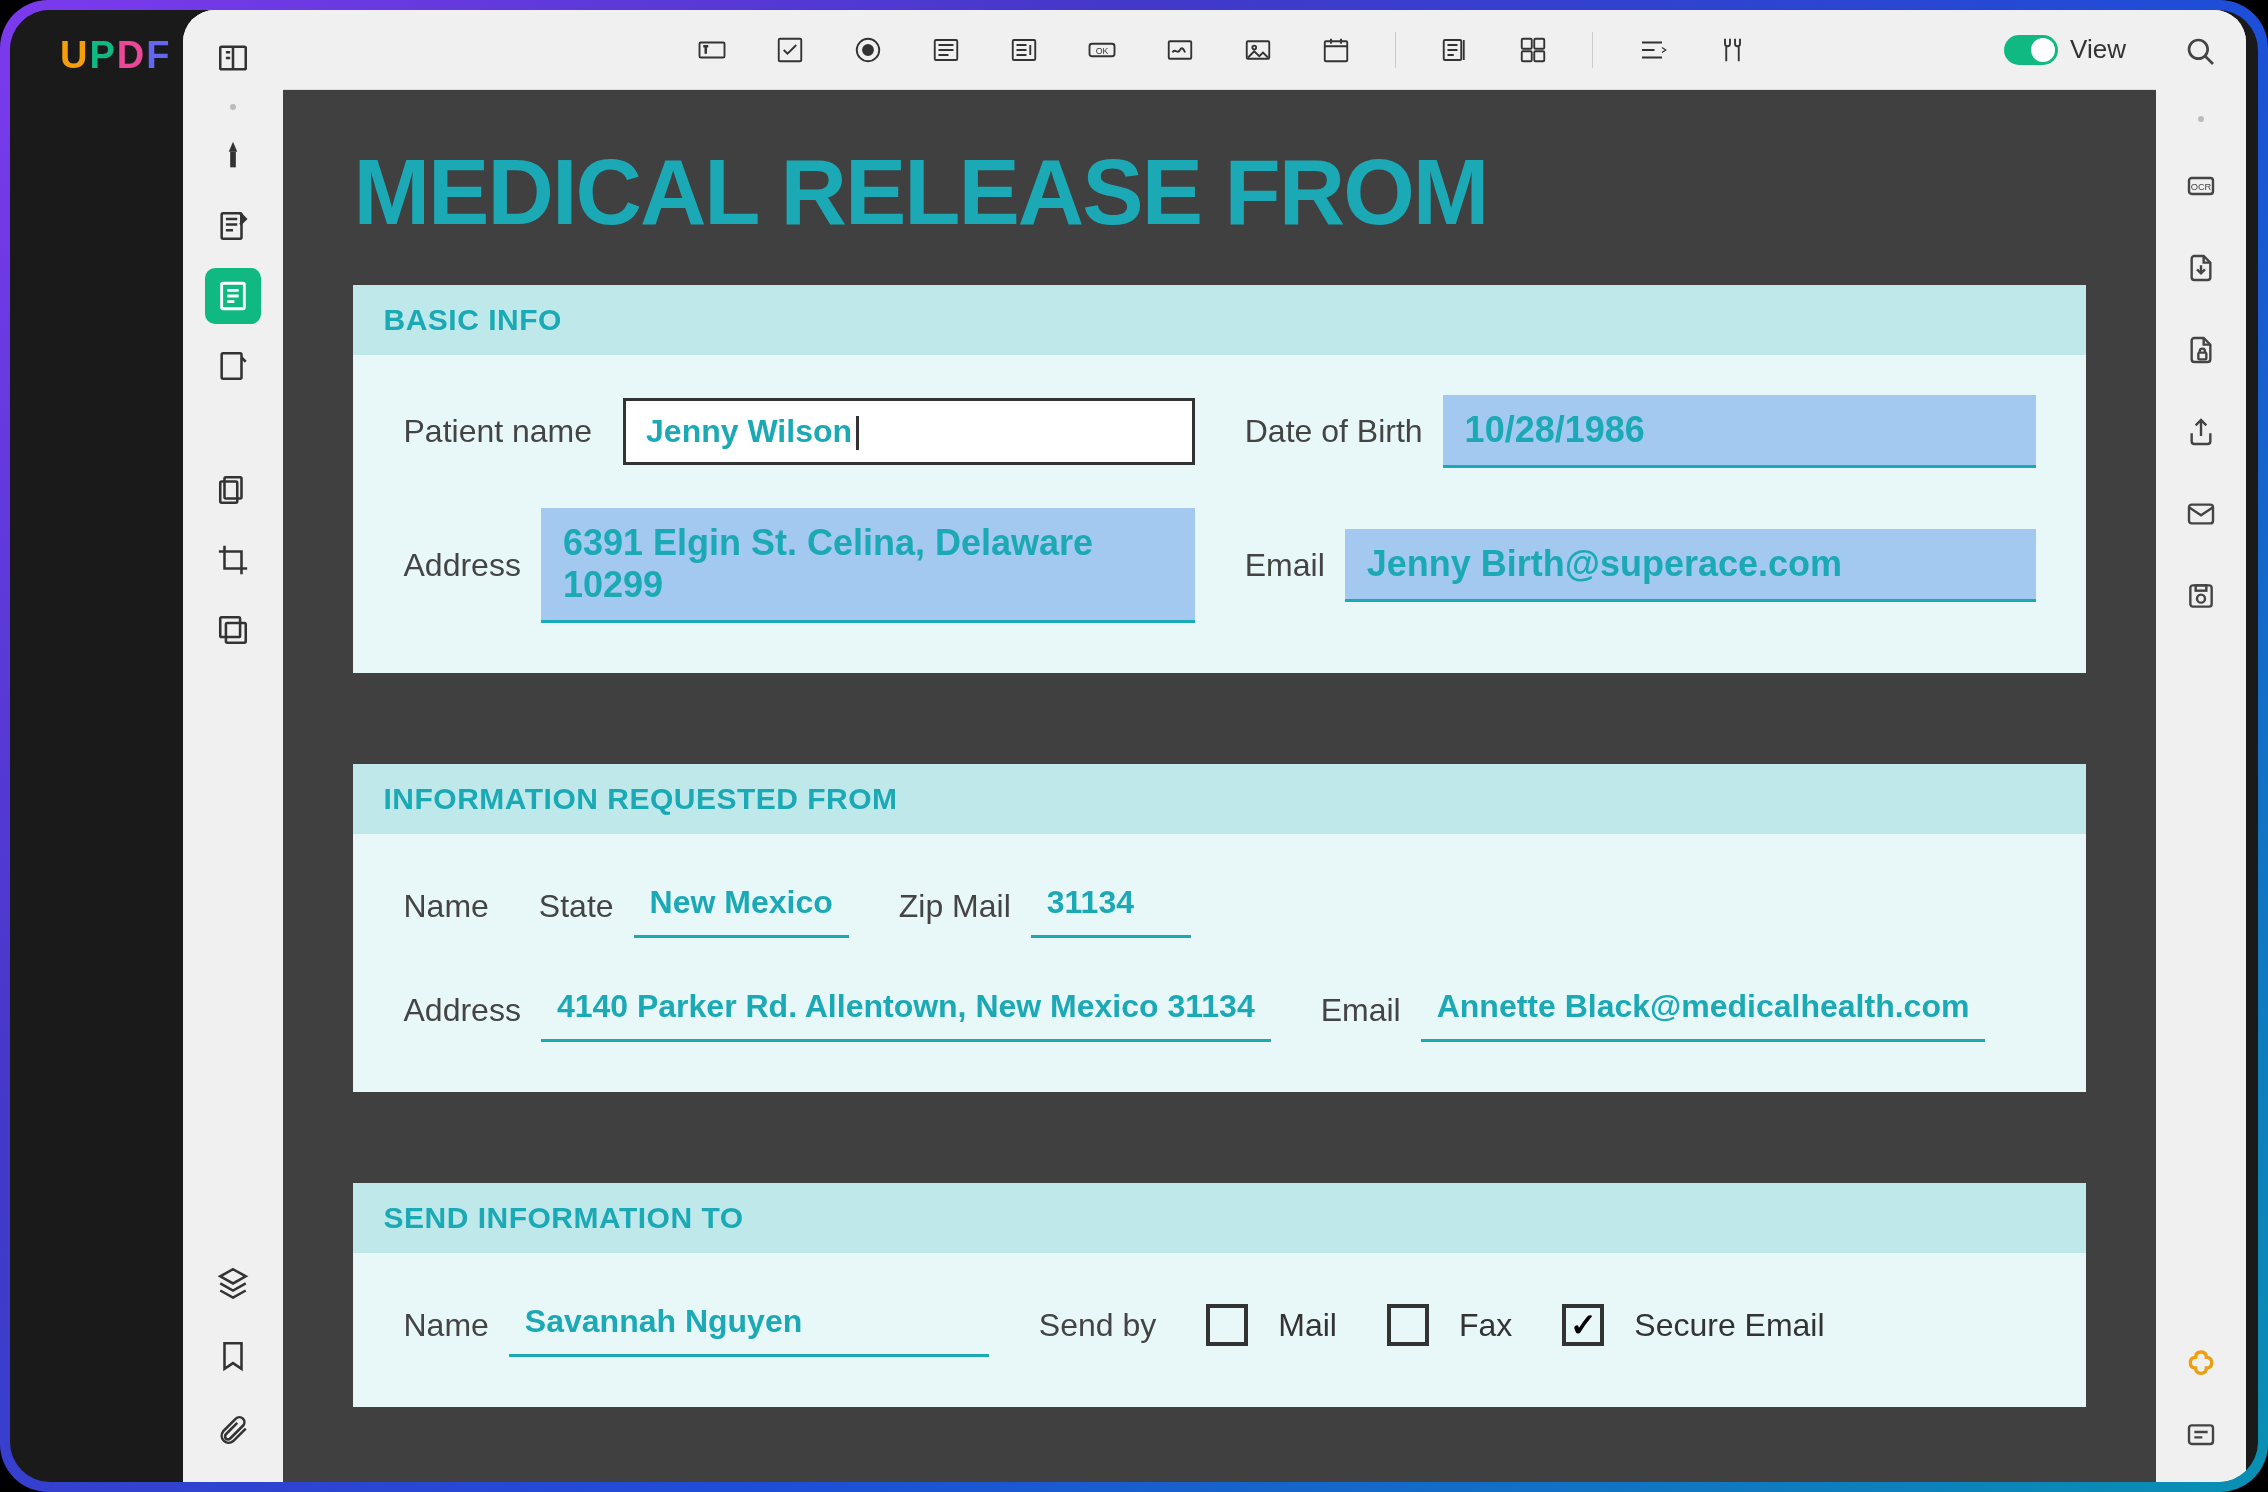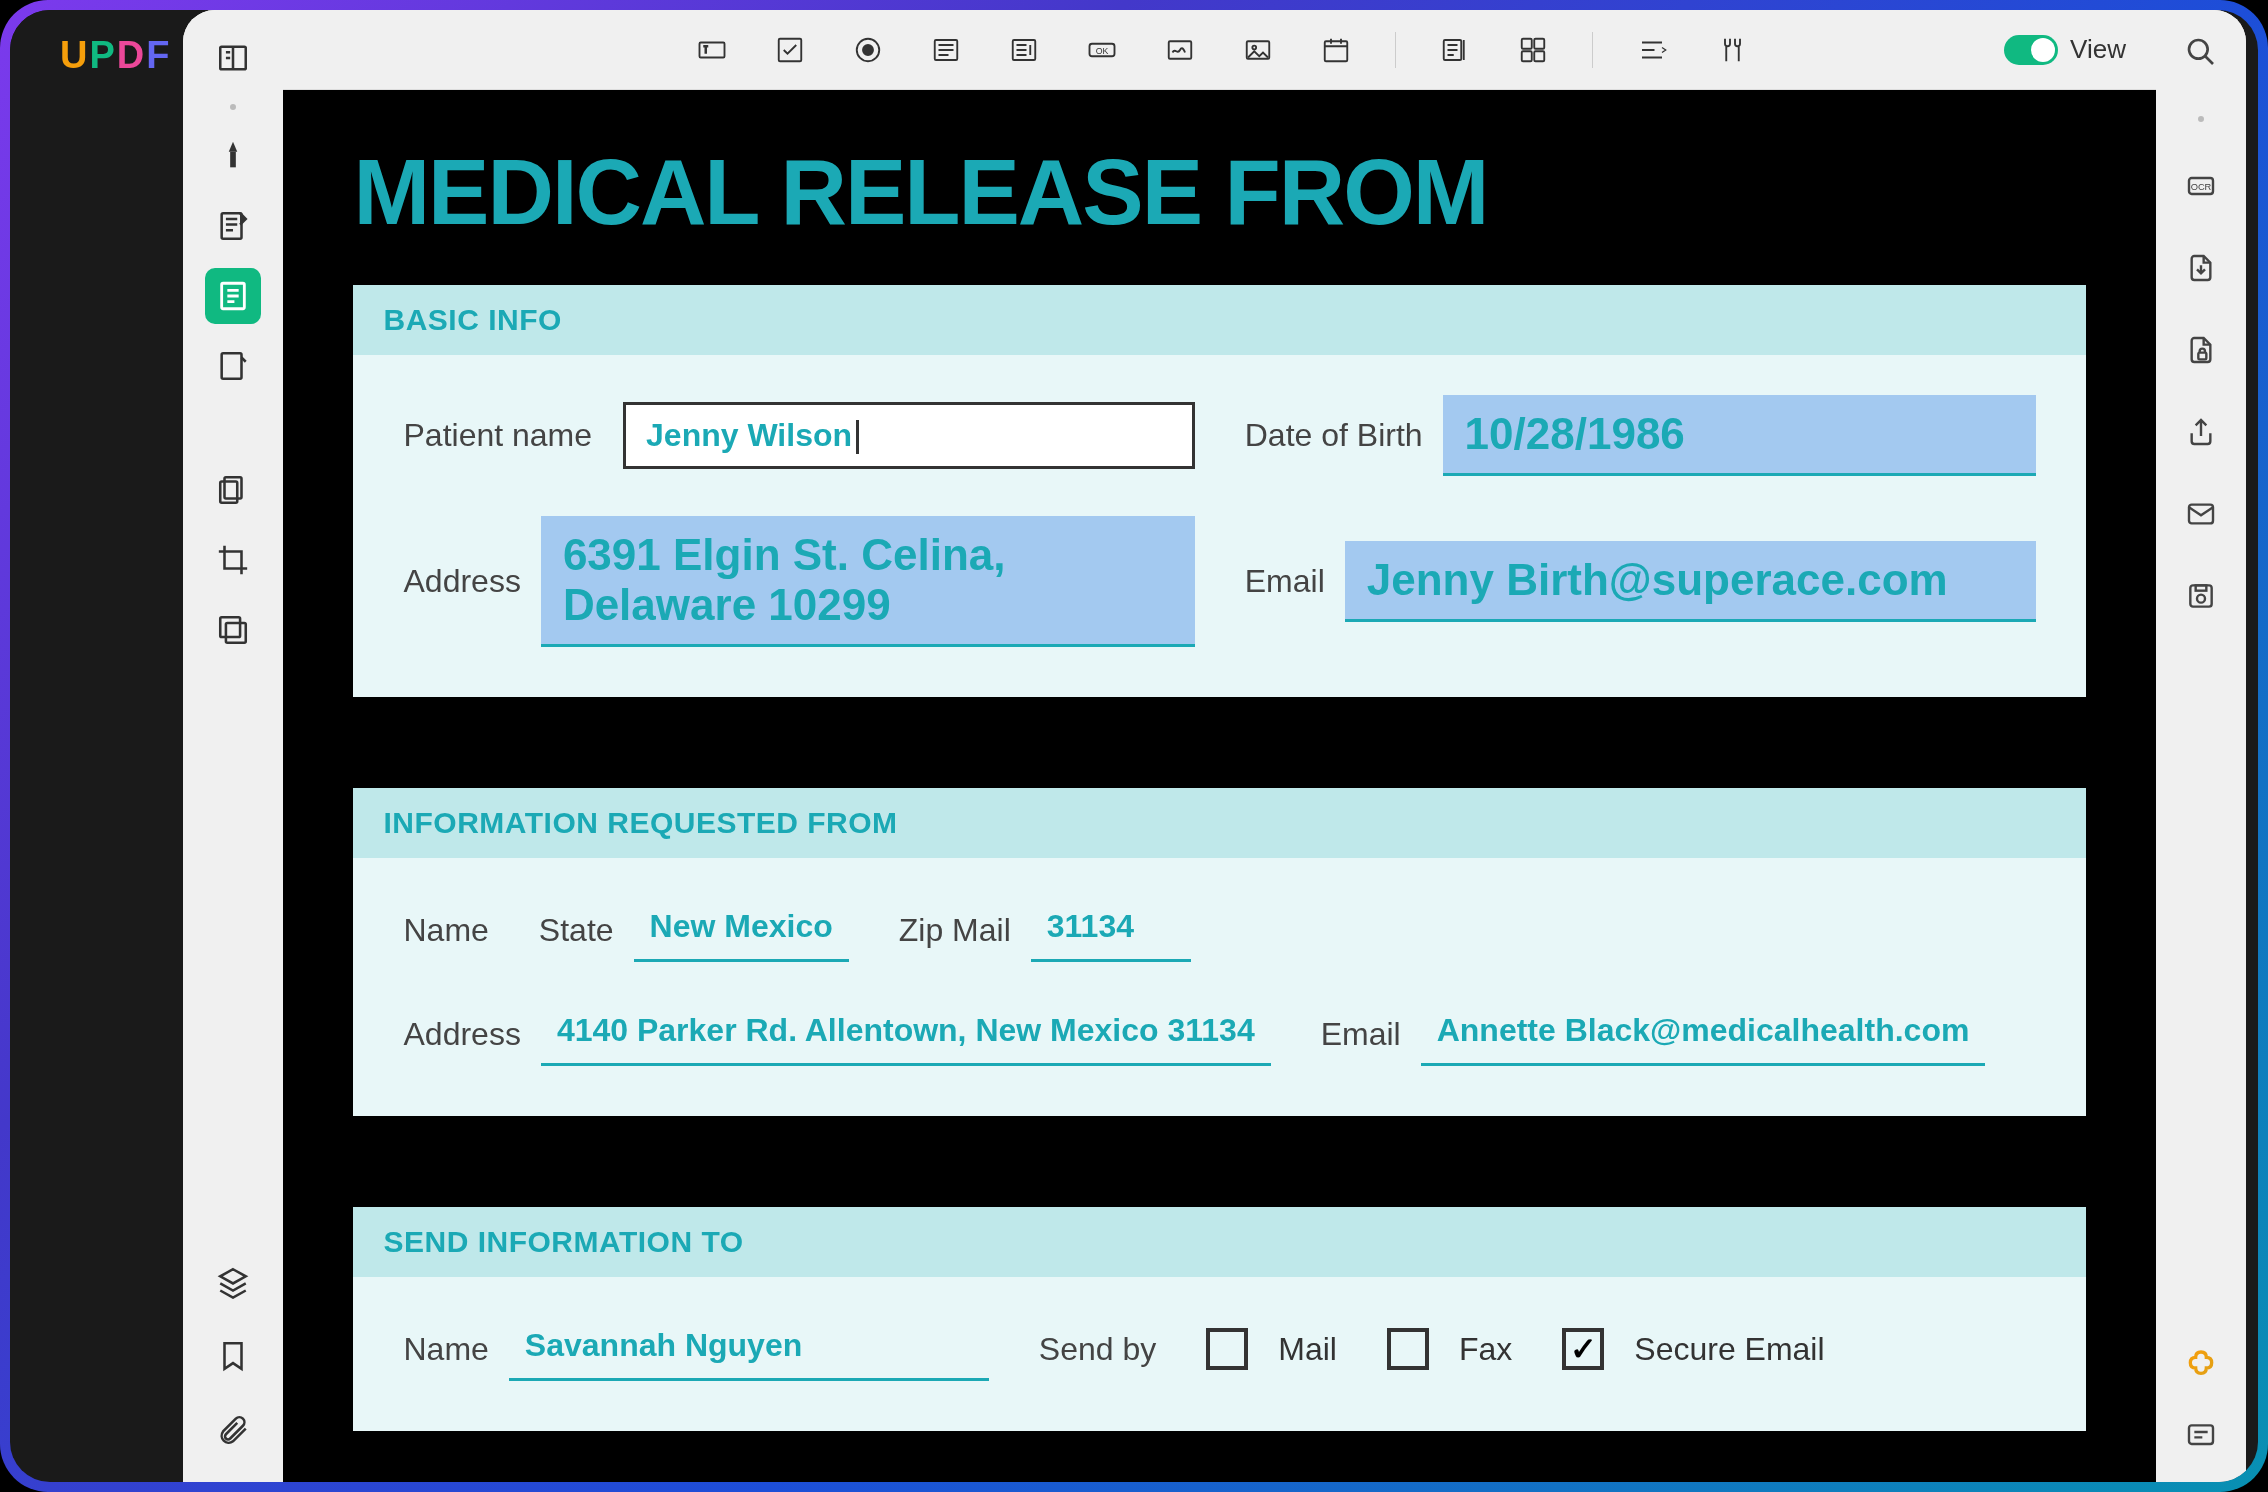--- a/index.html
+++ b/index.html
@@ -127,21 +127,21 @@
   content:'';
   position:absolute;
   right:3px; top:3px;
   width:24px; height:24px;
   background:white;
   border-radius:50%;
 }
 .view-label { font-size:26px; color:#333; font-weight:500; }
 .doc {
   flex: 1;
-  background: #000000;
+  background: #404040;
   margin: 0;
   padding: 50px 70px;
   overflow: auto;
 }
 .doc-title {
   font-size: 92px;
   font-weight: 900;
   color: #1ba9b5;
   letter-spacing: -2px;
   margin-bottom: 40px;
@@ -192,21 +192,21 @@
   display: inline-block;
   width: 3px; height: 34px;
   background: #333;
   margin-left: 4px;
   vertical-align: middle;
 }
 .field-hl {
   background: #a3c9f0;
   border-bottom: 3px solid #1ba9b5;
   padding: 14px 22px;
-  font-size: 44px;
+  font-size: 36px;
   font-weight: 700;
   color: #1ba9b5;
   min-width: 300px;
 }
 .field-under {
   border-bottom: 3px solid #1ba9b5;
   padding: 10px 16px 14px;
   font-size: 32px;
   font-weight: 700;
   color: #1ba9b5;

